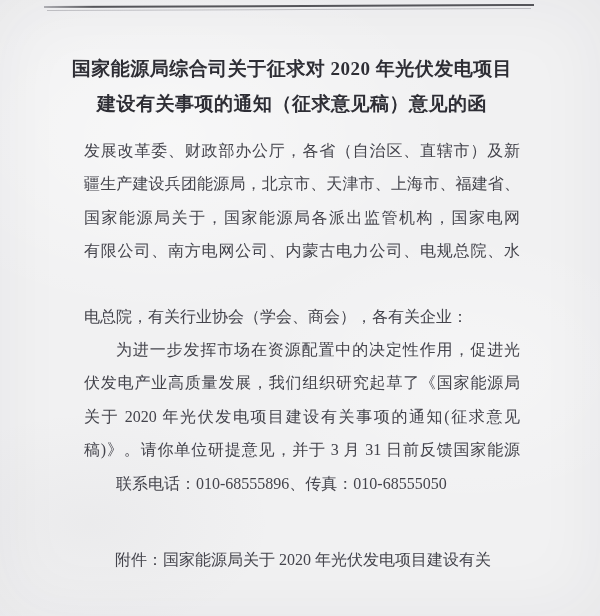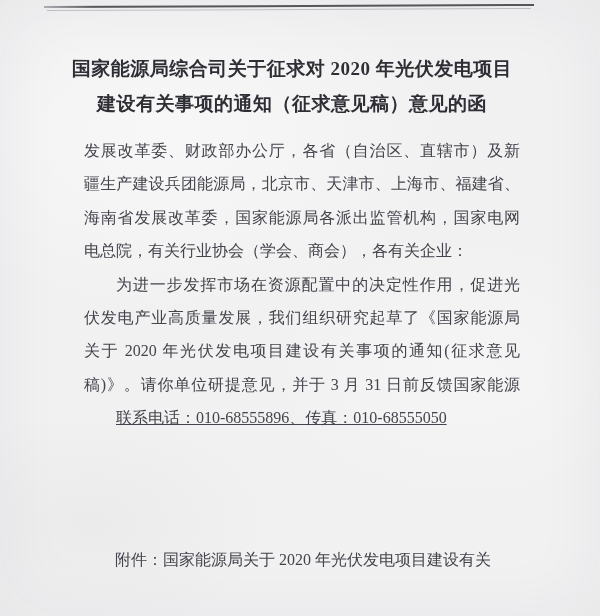--- a/index.html
+++ b/index.html
@@ -67,29 +67,29 @@
     font-size: 16px;
     line-height: 33.4px;
     color: var(--bodycolor, #44444c);
   }
   .line {
     text-align: justify;
     text-align-last: justify;
   }
   .line.end {
     text-align-last: left;
+    margin-top: 32px;
   }
   .line.indent {
     text-indent: 2em;
   }
   .line.contact {
     text-align: center;
     text-align-last: left;
     text-indent: 2em;
-    text-decoration: underline;
   }
   .doc-attachment {
     position: absolute;
     left: 84px;
     top: 543px;
     width: 470px;
     display: flex;
     align-items: center;
     padding-left: 31px;
     box-sizing: border-box;
@@ -114,21 +114,22 @@
   <div class="scan-line-light"></div>
 
   <div class="doc-title">
     <div class="title-line">国家能源局综合司关于征求对 2020 年光伏发电项目</div>
     <div class="title-line">建设有关事项的通知（征求意见稿）意见的函</div>
   </div>
 
   <div class="doc-body">
     <div class="line">发展改革委、财政部办公厅，各省（自治区、直辖市）及新</div>
     <div class="line">疆生产建设兵团能源局，北京市、天津市、上海市、福建省、</div>
-    <div class="line">海南省发展改革委，国家能源局各派出监管机构，国家电网</div>
+    <div class="line">国家能源局关于，国家能源局各派出监管机构，国家电网</div>
+    <div class="line">有限公司、南方电网公司、内蒙古电力公司、电规总院、水</div>
     <div class="line end">电总院，有关行业协会（学会、商会），各有关企业：</div>
     <div class="line indent">为进一步发挥市场在资源配置中的决定性作用，促进光</div>
     <div class="line">伏发电产业高质量发展，我们组织研究起草了《国家能源局</div>
     <div class="line">关于 2020 年光伏发电项目建设有关事项的通知(征求意见</div>
     <div class="line">稿)》。请你单位研提意见，并于 3 月 31 日前反馈国家能源</div>
     <div class="line contact">联系电话：010-68555896、传真：010-68555050</div>
   </div>
 
   <div class="doc-attachment">
     <span class="attach-label">附件：</span>

